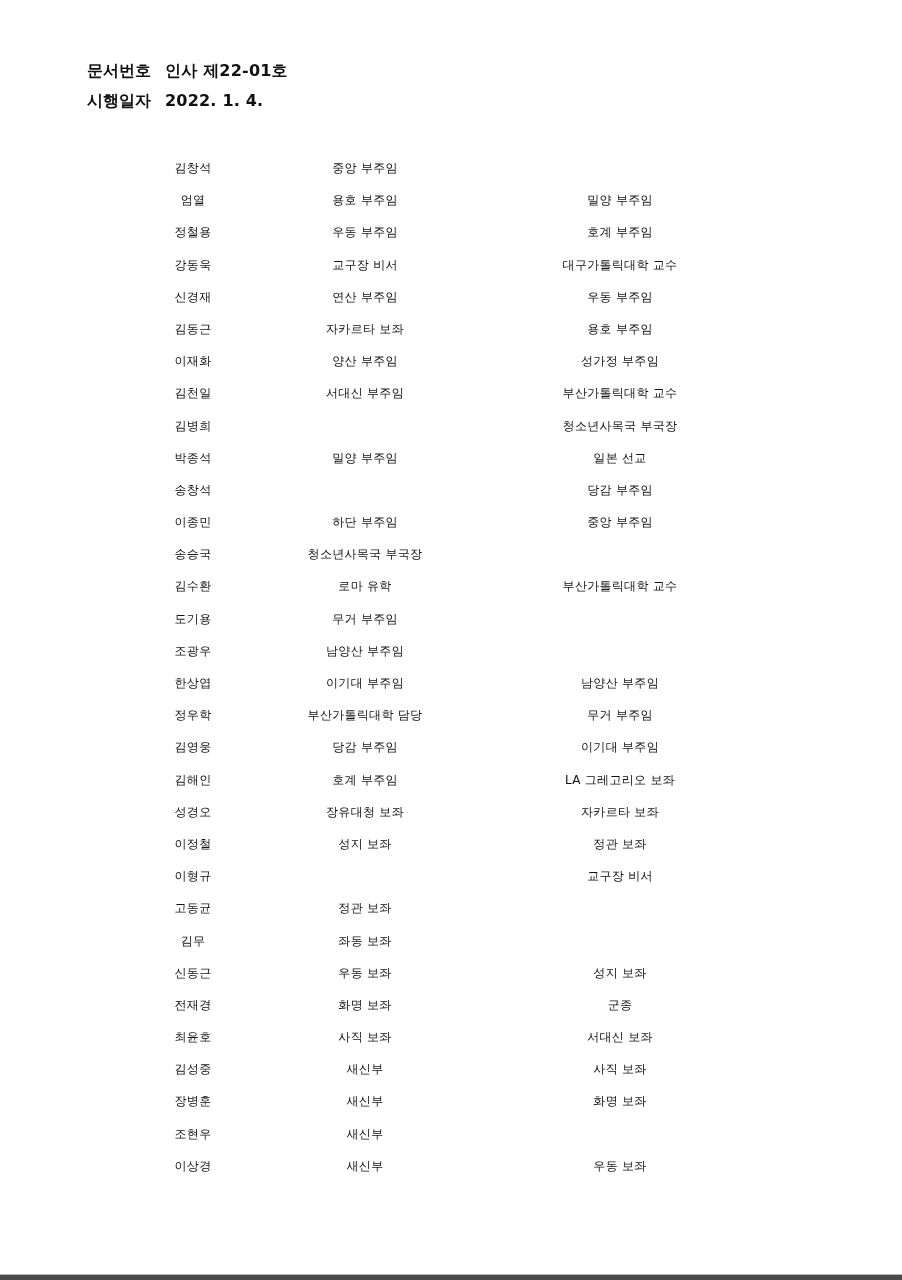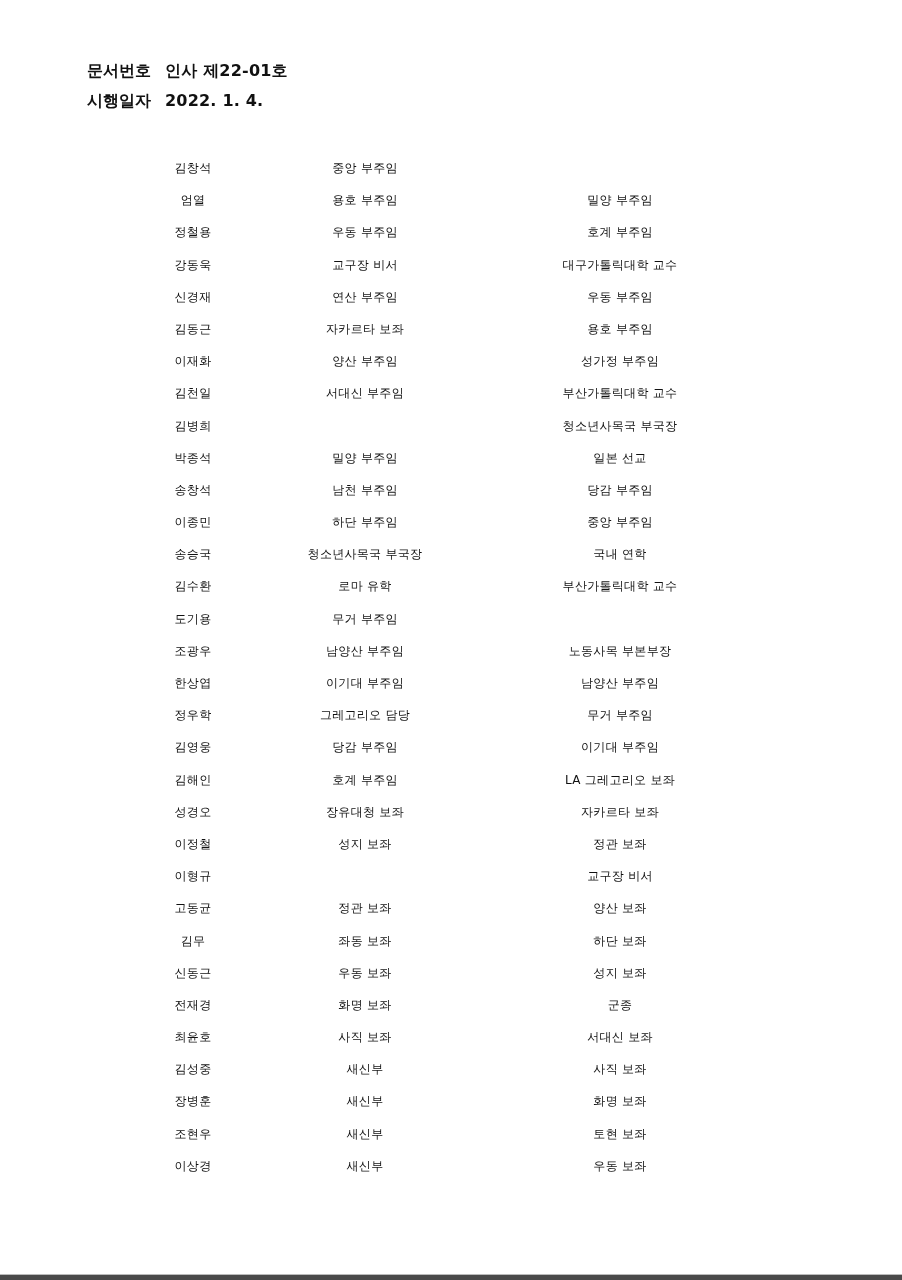--- a/index.html
+++ b/index.html
@@ -125,55 +125,52 @@
     <span class="cell cell-name">김병희</span>
     <span class="cell cell-to">청소년사목국 부국장</span>
   </div>
     <div class="roster-row">
     <span class="cell cell-name">박종석</span>
     <span class="cell cell-from">밀양 부주임</span>
     <span class="cell cell-to">일본 선교</span>
   </div>
     <div class="roster-row">
     <span class="cell cell-name">송창석</span>
-    <span class="cell cell-from">남천 부주임</span>
     <span class="cell cell-to">당감 부주임</span>
   </div>
     <div class="roster-row">
     <span class="cell cell-name">이종민</span>
     <span class="cell cell-from">하단 부주임</span>
     <span class="cell cell-to">중앙 부주임</span>
   </div>
     <div class="roster-row">
     <span class="cell cell-name">송승국</span>
     <span class="cell cell-from">청소년사목국 부국장</span>
-    <span class="cell cell-to">국내 연학</span>
   </div>
     <div class="roster-row">
     <span class="cell cell-name">김수환</span>
     <span class="cell cell-from">로마 유학</span>
     <span class="cell cell-to">부산가톨릭대학 교수</span>
   </div>
     <div class="roster-row">
     <span class="cell cell-name">도기용</span>
     <span class="cell cell-from">무거 부주임</span>
   </div>
     <div class="roster-row">
     <span class="cell cell-name">조광우</span>
     <span class="cell cell-from">남양산 부주임</span>
-    <span class="cell cell-to">노동사목 부본부장</span>
   </div>
     <div class="roster-row">
     <span class="cell cell-name">한상엽</span>
     <span class="cell cell-from">이기대 부주임</span>
     <span class="cell cell-to">남양산 부주임</span>
   </div>
     <div class="roster-row">
     <span class="cell cell-name">정우학</span>
-    <span class="cell cell-from">그레고리오 담당</span>
+    <span class="cell cell-from">부산가톨릭대학 담당</span>
     <span class="cell cell-to">무거 부주임</span>
   </div>
     <div class="roster-row">
     <span class="cell cell-name">김영웅</span>
     <span class="cell cell-from">당감 부주임</span>
     <span class="cell cell-to">이기대 부주임</span>
   </div>
     <div class="roster-row">
     <span class="cell cell-name">김해인</span>
     <span class="cell cell-from">호계 부주임</span>
@@ -189,26 +186,24 @@
     <span class="cell cell-from">성지 보좌</span>
     <span class="cell cell-to">정관 보좌</span>
   </div>
     <div class="roster-row">
     <span class="cell cell-name">이형규</span>
     <span class="cell cell-to">교구장 비서</span>
   </div>
     <div class="roster-row">
     <span class="cell cell-name">고동균</span>
     <span class="cell cell-from">정관 보좌</span>
-    <span class="cell cell-to">양산 보좌</span>
   </div>
     <div class="roster-row">
     <span class="cell cell-name">김무</span>
     <span class="cell cell-from">좌동 보좌</span>
-    <span class="cell cell-to">하단 보좌</span>
   </div>
     <div class="roster-row">
     <span class="cell cell-name">신동근</span>
     <span class="cell cell-from">우동 보좌</span>
     <span class="cell cell-to">성지 보좌</span>
   </div>
     <div class="roster-row">
     <span class="cell cell-name">전재경</span>
     <span class="cell cell-from">화명 보좌</span>
     <span class="cell cell-to">군종</span>
@@ -224,21 +219,20 @@
     <span class="cell cell-to">사직 보좌</span>
   </div>
     <div class="roster-row">
     <span class="cell cell-name">장병훈</span>
     <span class="cell cell-from">새신부</span>
     <span class="cell cell-to">화명 보좌</span>
   </div>
     <div class="roster-row">
     <span class="cell cell-name">조현우</span>
     <span class="cell cell-from">새신부</span>
-    <span class="cell cell-to">토현 보좌</span>
   </div>
     <div class="roster-row">
     <span class="cell cell-name">이상경</span>
     <span class="cell cell-from">새신부</span>
     <span class="cell cell-to">우동 보좌</span>
   </div>
   </div>
 
 <div class="bottom-bar"></div>
 

